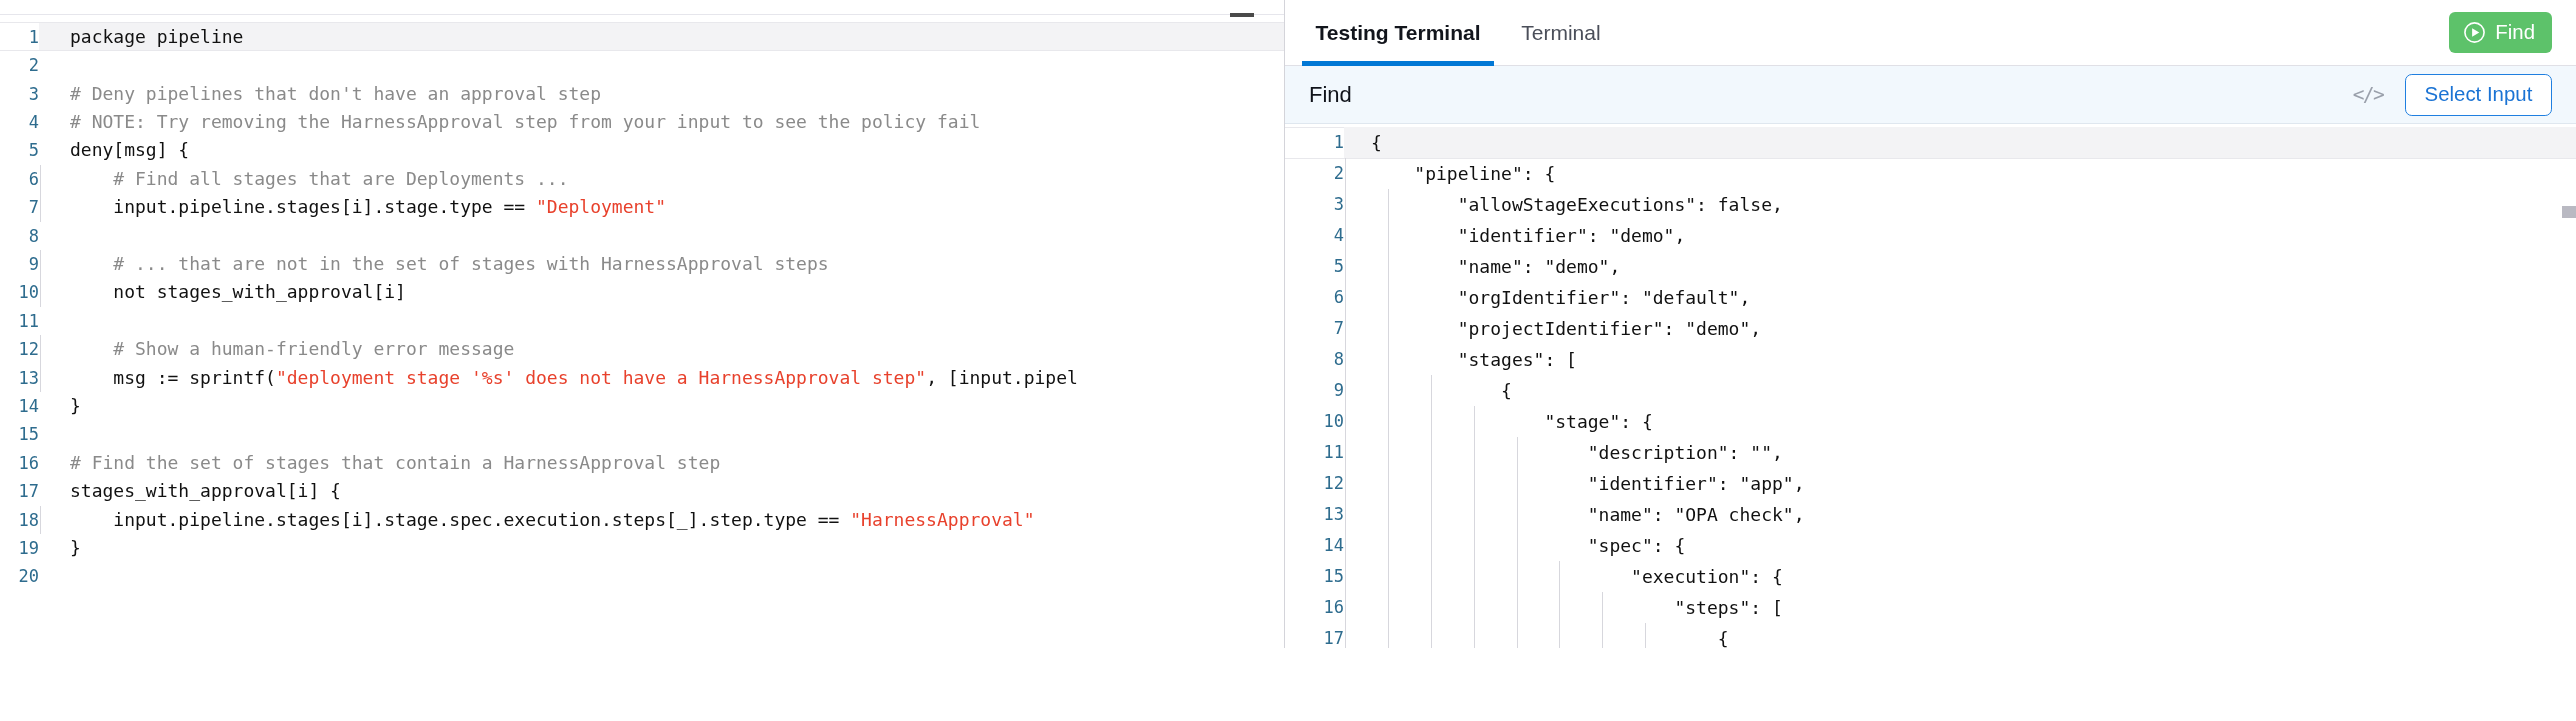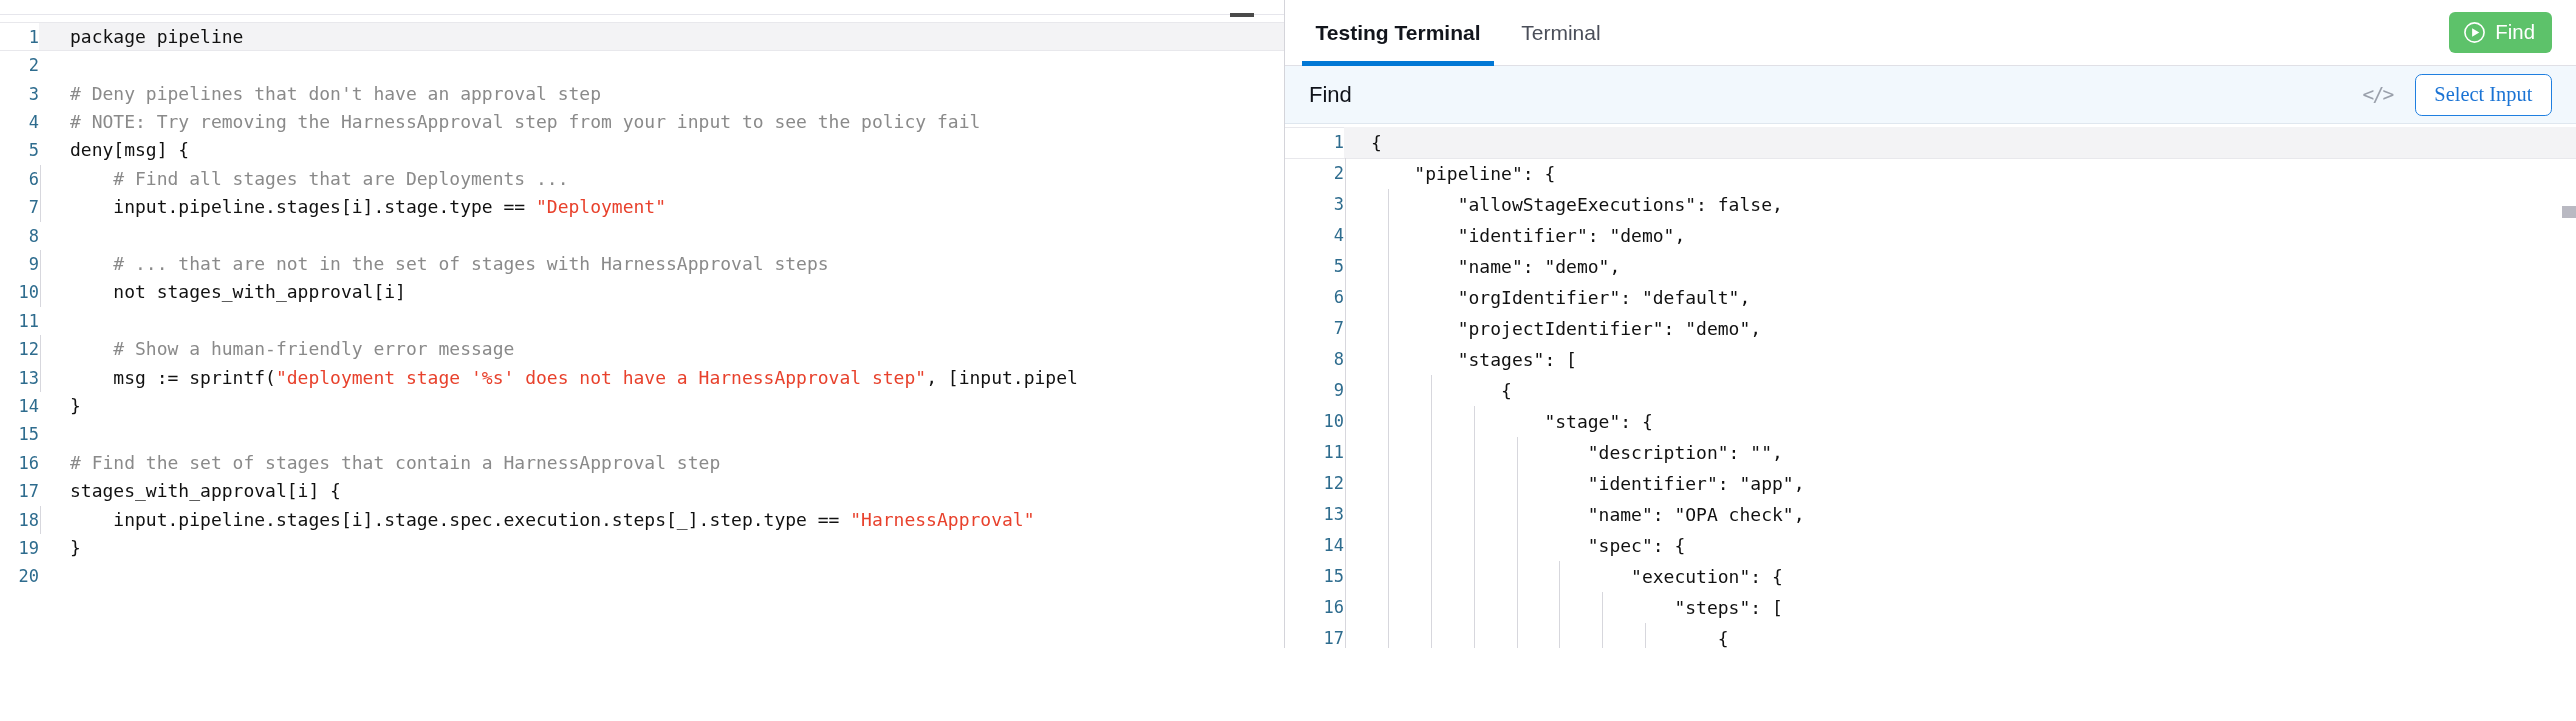--- a/index.html
+++ b/index.html
@@ -112,21 +112,21 @@
   }
   .input-label { font-size: 22px; color: #10131a; flex: 1; }
   .code-ic {
     font-family: "DejaVu Sans Mono", monospace;
     font-size: 19.5px; color: #9aa0ab; margin-right: 22px;
     letter-spacing: -1.7px; cursor: pointer;
   }
   .select-input-btn {
     border: 1.7px solid #1f7fe0; border-radius: 6.8px;
     background: #ffffff; color: #1a73d4;
-    font-size: 20.4px; font-family: Liberation Serif, serif;
+    font-size: 20.4px; font-family: Liberation Sans, sans-serif;
     height: 42px; padding: 0 18.7px; cursor: pointer;
   }
 
   .json-scroll {
     flex: 1; position: relative; overflow: hidden; background: #ffffff;
   }
   .json-area {
     font-family: "DejaVu Sans Mono", "Liberation Mono", monospace;
     font-size: 18px; line-height: 31px;
     padding-top: 3.4px; white-space: pre; position: relative;

